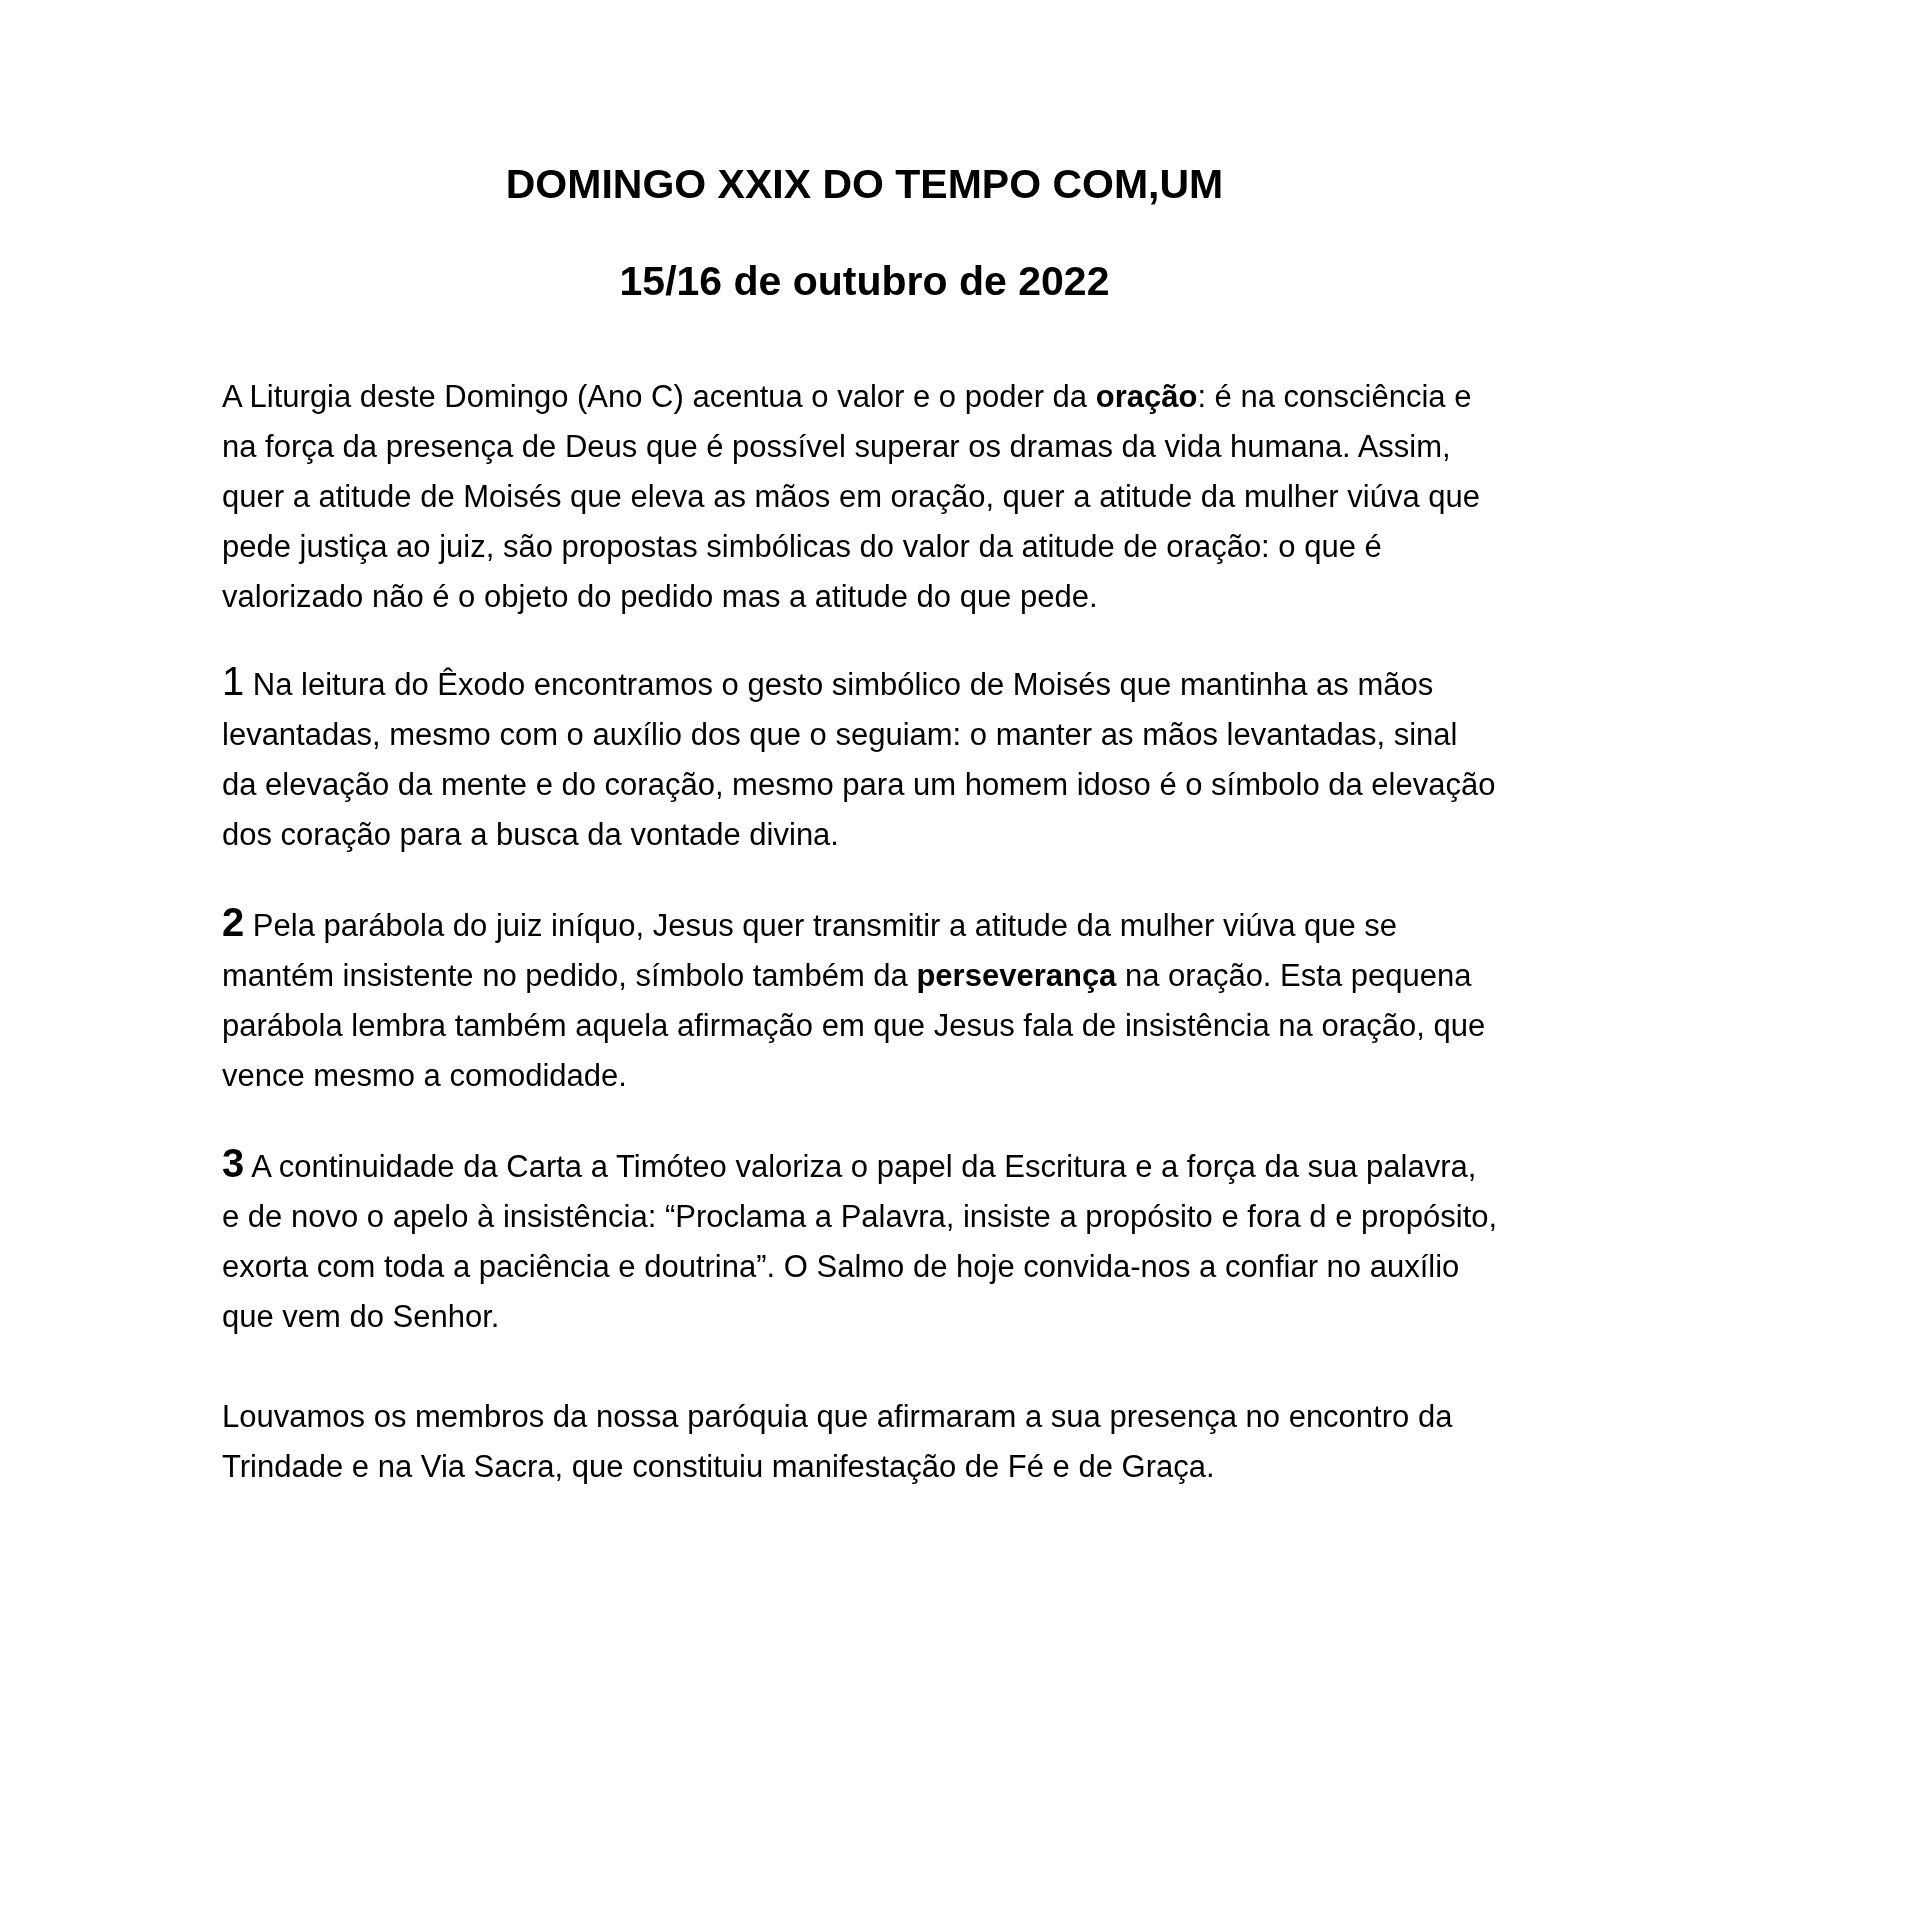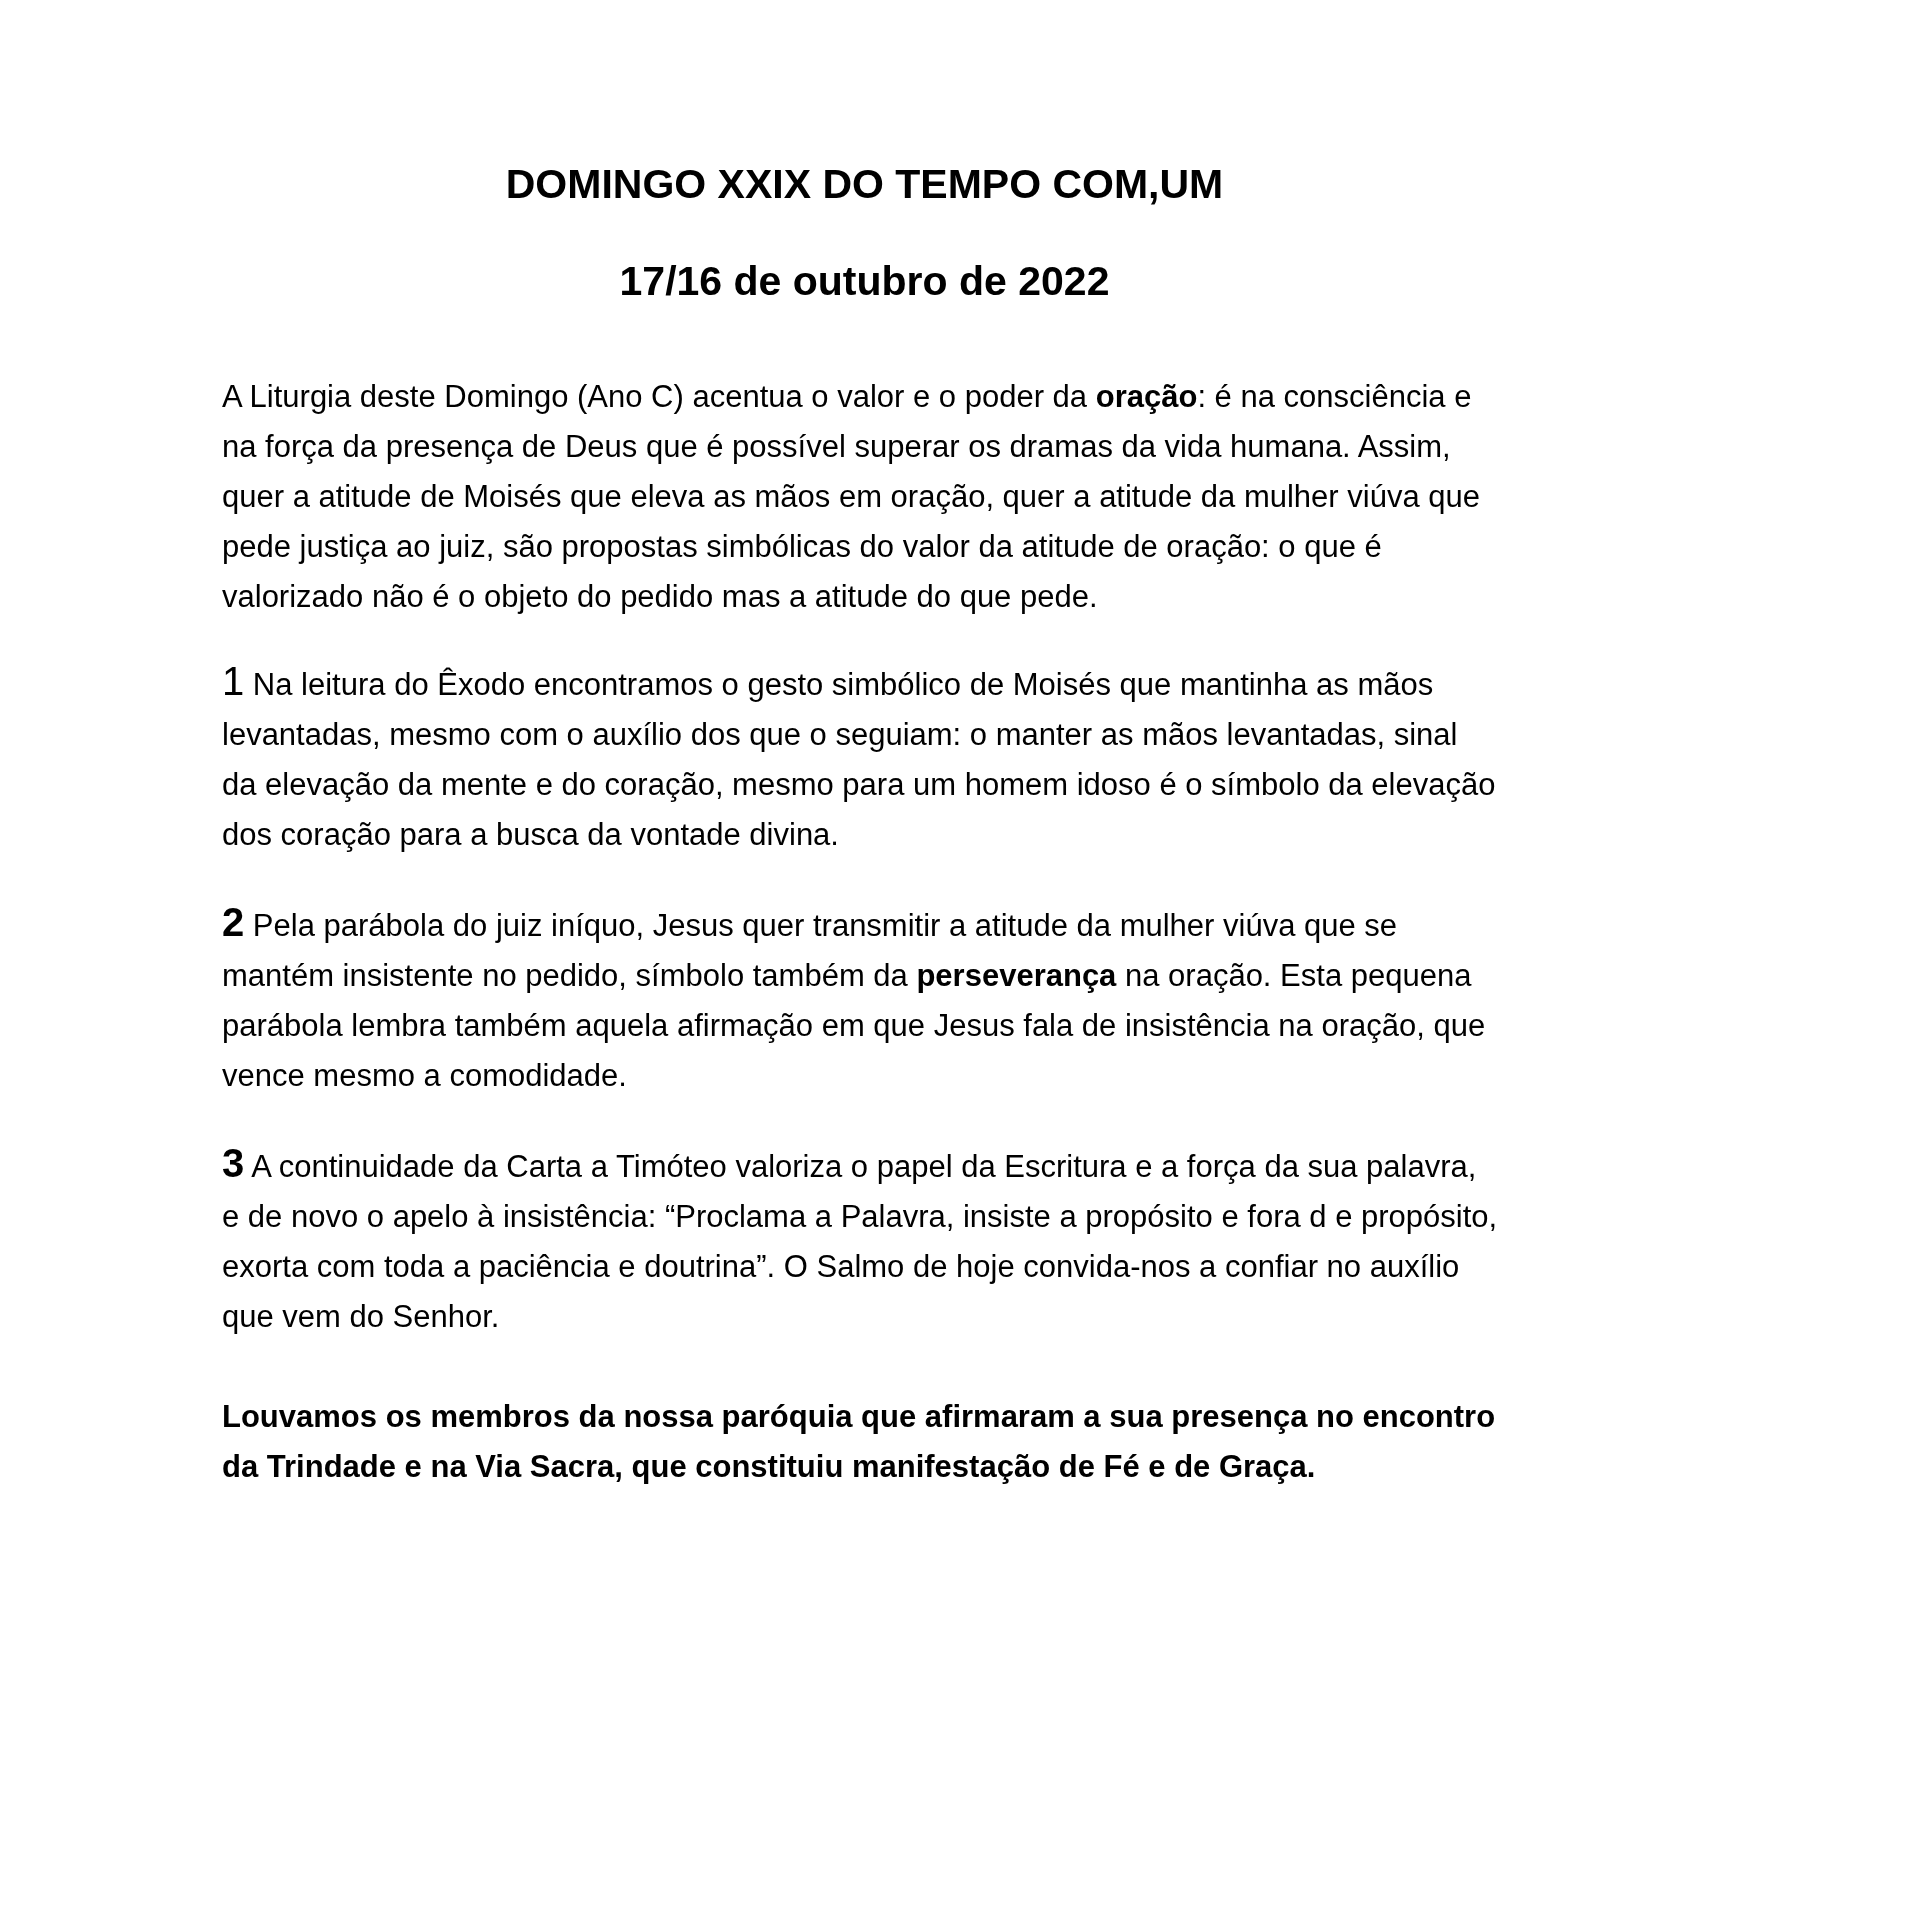--- a/index.html
+++ b/index.html
@@ -58,31 +58,30 @@
     text-align: center;
     margin: 60px 0 20px 0;
   }
   .remember-par {
     font-size: 31px;
     line-height: 50px;
     margin: 0 0 24px 0;
   }
   .remember-par-last {
     margin-top: 50px;
-    font-weight: bold;
   }
 </style>
 </head>
 <body>
 
 <div class="page">
 
   <h1 class="doc-title">DOMINGO XXIX DO TEMPO COM,UM</h1>
 
-  <h2 class="doc-date">17/16 de outubro de 2022</h2>
+  <h2 class="doc-date">15/16 de outubro de 2022</h2>
 
   <p class="body-par"><span>A Liturgia deste Domingo (Ano C) acentua o valor e o poder da </span><strong class="inline-bold">oração</strong><span>: é na consciência e na força da presença de Deus que é possível superar os dramas da vida humana. Assim, quer a atitude de Moisés que eleva as mãos em oração, quer a atitude da mulher viúva que pede justiça ao juiz, são propostas simbólicas do valor da atitude de oração: o que é valorizado não é o objeto do pedido mas a atitude do que pede.</span></p>
 
   <p class="body-par par-gap-lg"><span class="lead-num">1</span><span> Na leitura do Êxodo encontramos o gesto simbólico de Moisés que mantinha as mãos levantadas, mesmo com o auxílio dos que o seguiam: o manter as mãos levantadas, sinal da elevação da mente e do coração, mesmo para um homem idoso é o símbolo da elevação dos coração para a busca da vontade divina.</span></p>
 
   <p class="body-par par-gap-lg"><span class="lead-num num-bold">2</span><span> Pela parábola do juiz iníquo, Jesus quer transmitir a atitude da mulher viúva que se mantém insistente no pedido, símbolo também da </span><strong class="inline-bold">perseverança</strong><span> na oração. Esta pequena parábola lembra também aquela afirmação em que Jesus fala de insistência na oração, que vence mesmo a comodidade.</span></p>
 
   <p class="body-par par-gap-lg"><span class="lead-num num-bold">3</span><span> A continuidade da Carta a Timóteo valoriza o papel da Escritura e a força da sua palavra, e de novo o apelo à insistência: “Proclama a Palavra, insiste a propósito e fora d e propósito, exorta com toda a paciência e doutrina”. O Salmo de hoje convida-nos a confiar no auxílio que vem do Senhor.</span></p>
 
 

